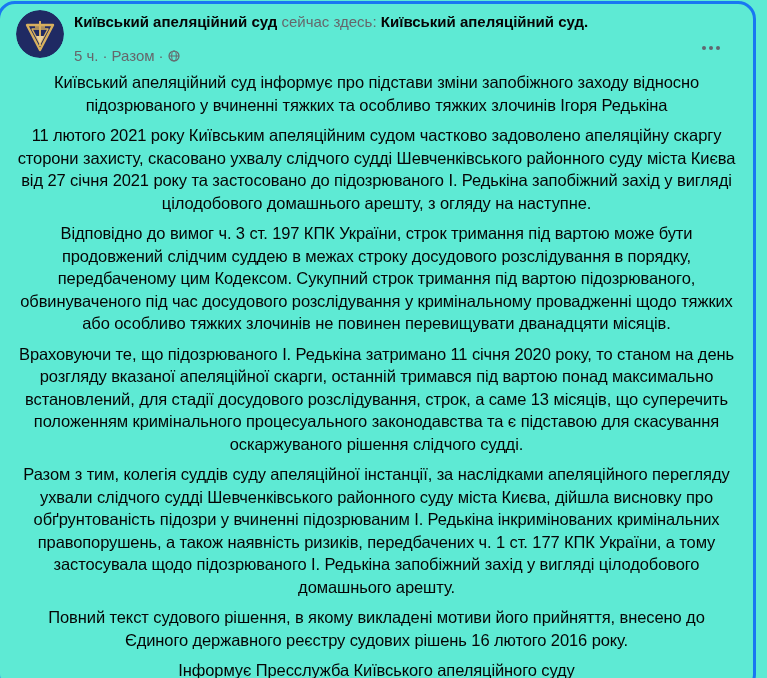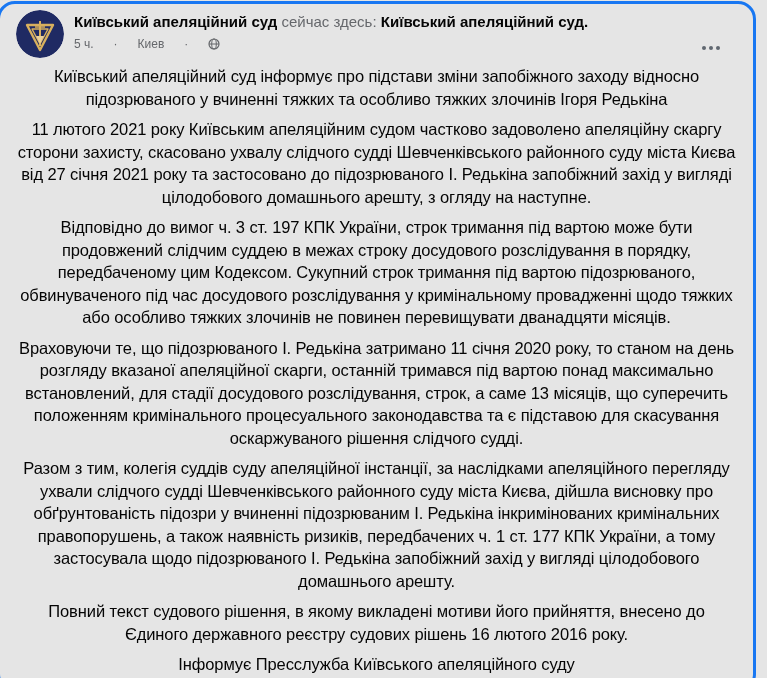--- a/index.html
+++ b/index.html
@@ -1,20 +1,20 @@
 <!DOCTYPE html>
 <html><head>
 <meta charset="utf-8">
 <style>
   * { margin:0; padding:0; box-sizing:border-box; }
   html,body { background:#ffffff; }
   .page {
     position:relative;
     width:767px; height:678px;
-    background:#e5e5e5;
+    background:#5eead4;
     overflow:hidden;
     font-family:"Liberation Sans","DejaVu Sans",sans-serif;
     color:#050505;
   }
   .highlight-frame {
     position:absolute;
     top:1px; left:-3px; right:11px; bottom:-14px;
     border:3px solid #1877f2;
     border-radius:18px;
     pointer-events:none;
@@ -25,22 +25,22 @@
   .avatar {
     width:48px; height:48px; border-radius:50%;
     flex:0 0 48px; overflow:hidden; cursor:pointer;
   }
   .header-text { margin-left:10px; padding-top:2px; flex:1 1 auto; }
   .name-line { font-size:15px; line-height:20px; color:#050505; }
   .name-line a { color:#050505; font-weight:700; text-decoration:none; cursor:pointer; }
   .context { color:#65676b; font-weight:400; }
   .name-suffix { font-weight:700; }
   .meta-line {
-    display:flex; align-items:center; gap:20px;
-    font-size:12px; line-height:16px; color:#65676b; margin-top:4px;
+    display:flex; align-items:center; gap:4px;
+    font-size:15px; line-height:16px; color:#65676b; margin-top:16px;
   }
   .meta-line a { color:#65676b; text-decoration:none; cursor:pointer; }
   .dot-sep { color:#65676b; }
   .globe { display:inline-block; width:12px; height:12px; }
   .more-btn {
     position:absolute; right:10px; top:22px;
     width:32px; height:32px; border-radius:50%;
     display:flex; align-items:center; justify-content:center; gap:3px;
     cursor:pointer;
   }
@@ -78,21 +78,21 @@
         </svg>
       </div>
 
       <div class="header-text">
         <div class="name-line">
           <a>Київський апеляційний суд</a><span class="context"> сейчас здесь: </span><a>Київський апеляційний суд</a><span class="name-suffix">.</span>
         </div>
         <div class="meta-line">
           <a>5 ч.</a>
           <span class="dot-sep">·</span>
-          <span>Киев</span>
+          <span>Разом</span>
           <span class="dot-sep">·</span>
           <svg class="globe" viewBox="0 0 12 12">
             <circle cx="6" cy="6" r="5" fill="none" stroke="#65676b" stroke-width="1.2"></circle>
             <ellipse cx="6" cy="6" rx="2.3" ry="5" fill="none" stroke="#65676b" stroke-width="1"></ellipse>
             <path d="M1 6 L11 6" stroke="#65676b" stroke-width="1"></path>
           </svg>
         </div>
       </div>
 
       <div class="more-btn" title="">

